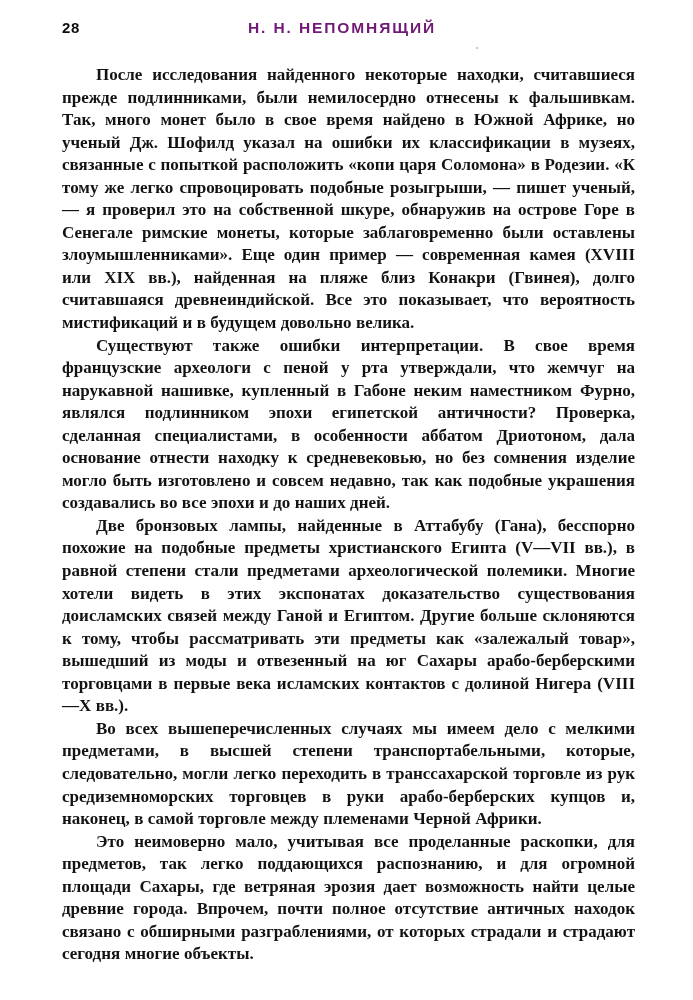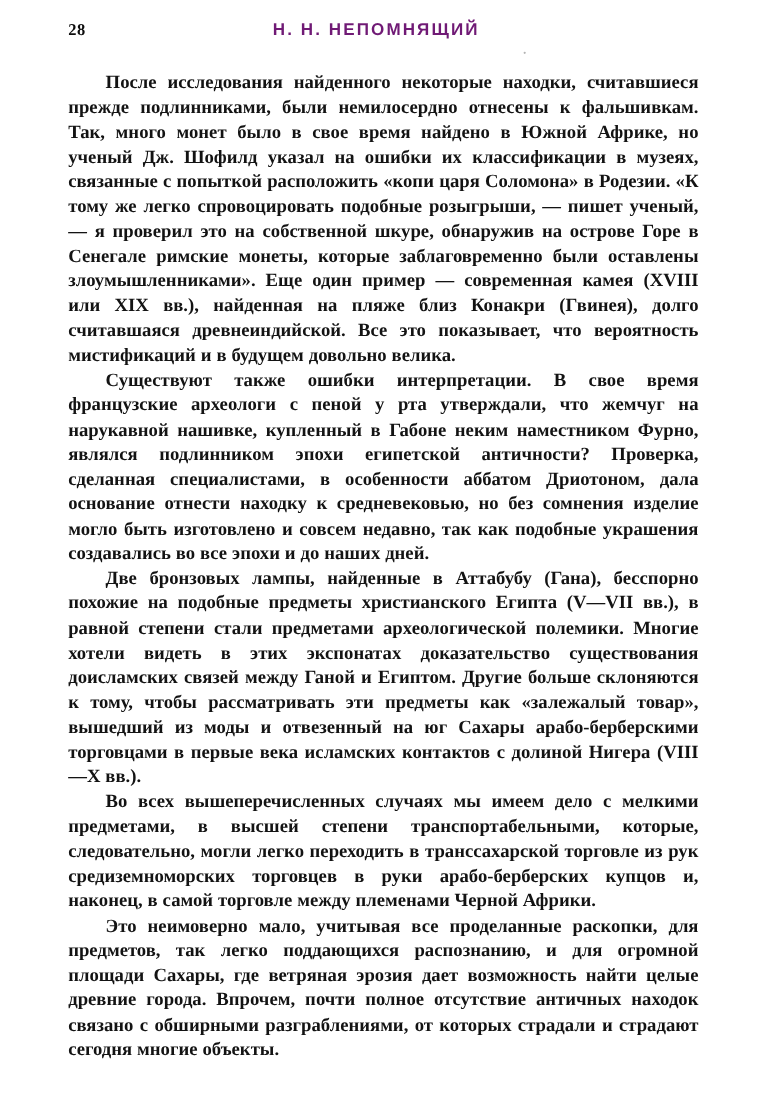--- a/index.html
+++ b/index.html
@@ -25,21 +25,21 @@
     top: 18px;
     left: 62px;
     width: 572px;
     height: 24px;
   }
 
   .folio {
     position: absolute;
     left: 0;
     top: 0;
-    font-family: Liberation Serif, serif;
+    font-family: Liberation Sans, sans-serif;
     font-weight: bold;
     font-size: 15px;
     letter-spacing: 0.6px;
     color: #0d0d0d;
     line-height: 20px;
   }
 
   .running-title {
     position: absolute;
     left: 0;

